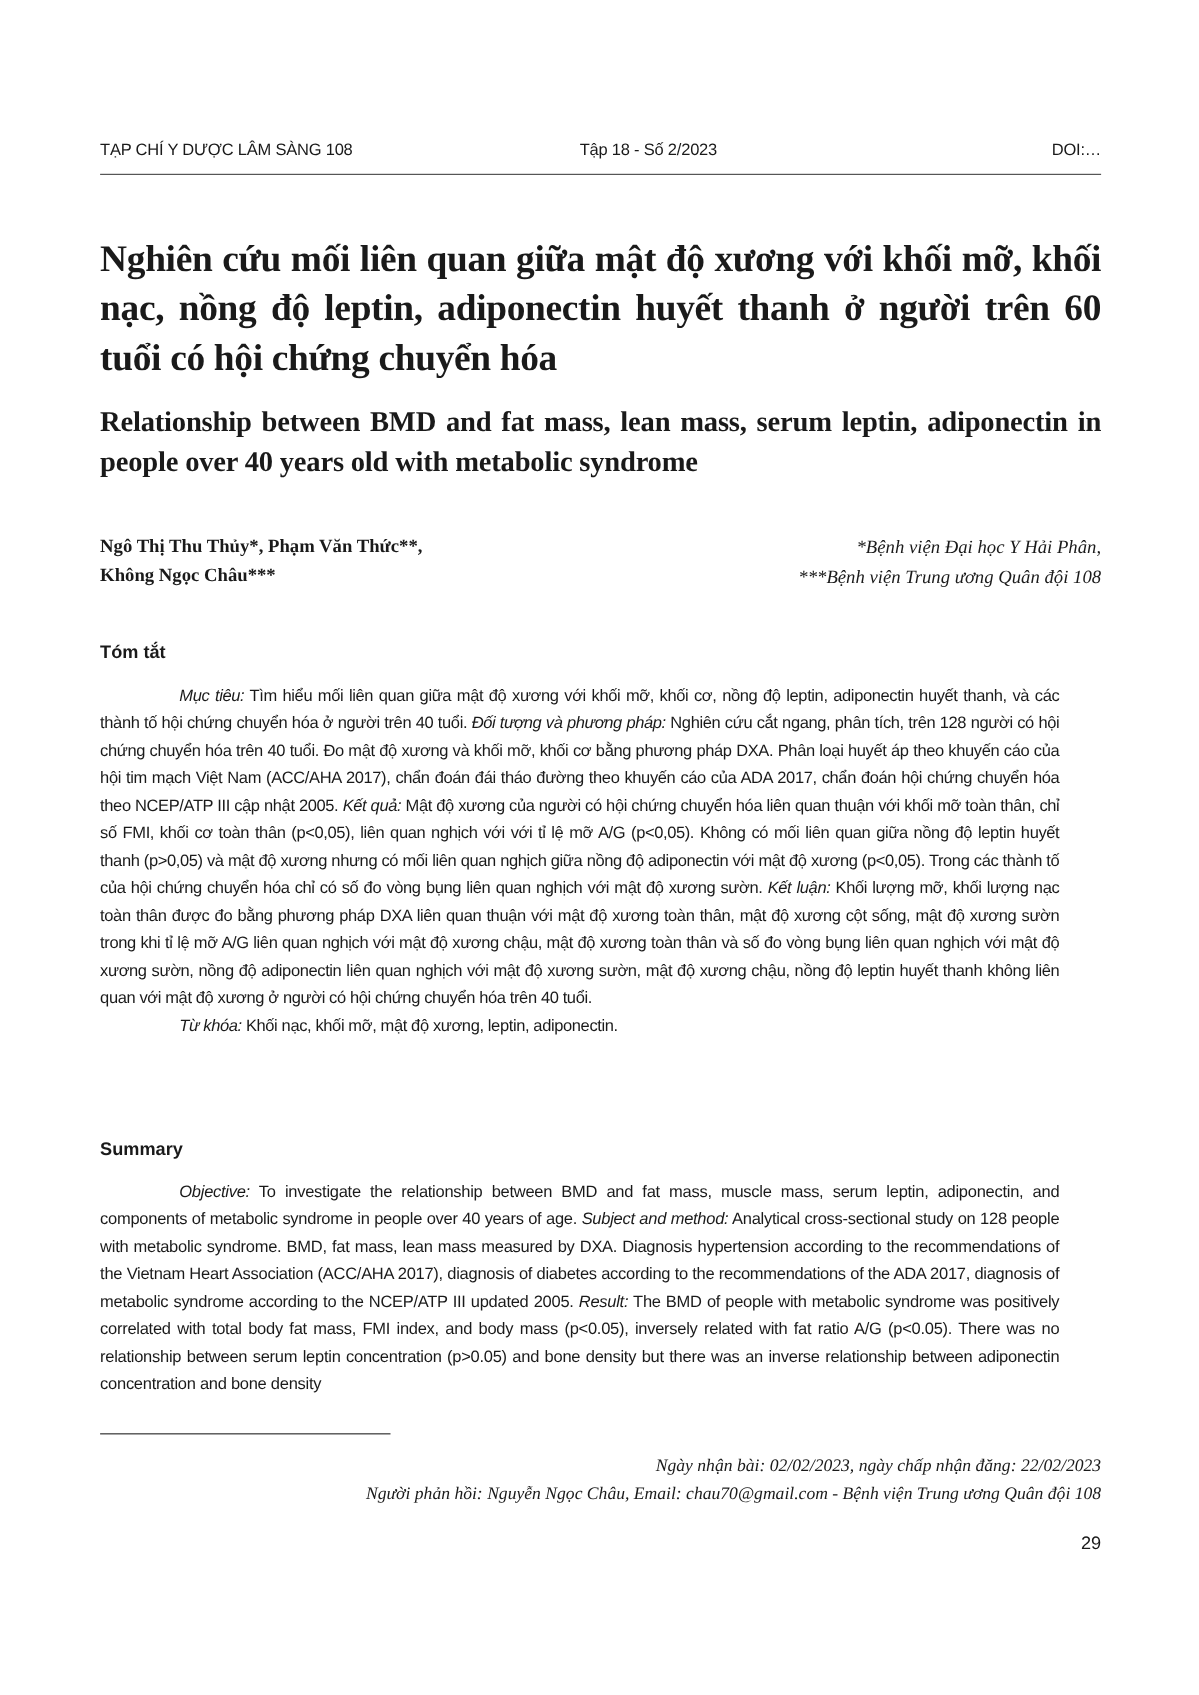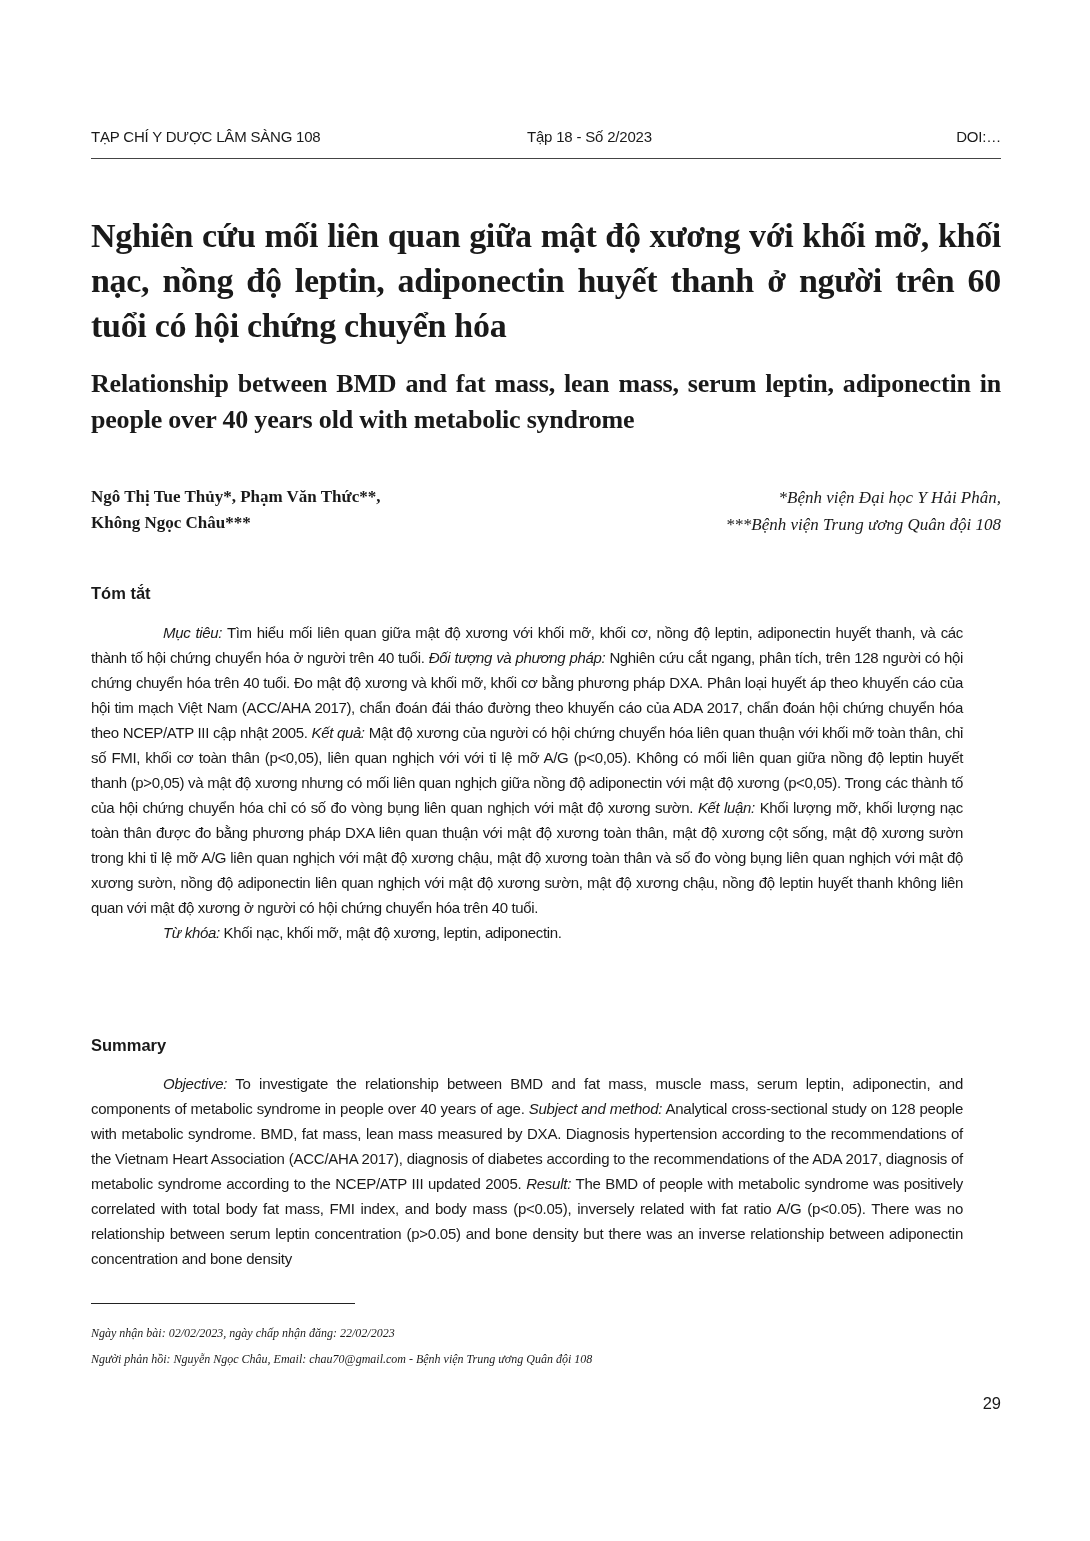--- a/index.html
+++ b/index.html
@@ -46,21 +46,21 @@
   .abstract p { margin: 0; text-indent: 72px; }
   .abstract em { font-style: italic; }
   .abs-vi { top: 620px; }
   .abs-en { top: 1071px; letter-spacing: -0.25px; }
   .keywords { margin-top: 0; }
   .footnote-rule {
     position: absolute; top: 1303px; left: 0; width: 264px; height: 0; border-top: 1.5px solid #222;
   }
   .footnotes {
     position: absolute; top: 1320px; left: 0; width: 910px;
-    font-family: "Liberation Serif", serif; font-style: italic; font-size: 12px; line-height: 26px;
+    font-family: "Liberation Serif", serif; font-style: italic; font-size: 16px; line-height: 26px; text-align: right;
   }
   .footnotes div { white-space: nowrap; }
   .page-number {
     position: absolute; top: 1394px; right: 0;
     font-family: "Liberation Sans", sans-serif; font-size: 16.5px;
   }
 </style>
 </head>
 <body>
 
@@ -69,21 +69,21 @@
   <div class="running-header">
     <span class="rh-journal">TẠP CHÍ Y DƯỢC LÂM SÀNG 108</span>
     <span class="rh-issue">Tập 18 - Số 2/2023</span>
     <span class="rh-doi">DOI:…</span>
   </div>
 
   <h1 class="title-vi" style="margin:0;">Nghiên cứu mối liên quan giữa mật độ xương với khối mỡ, khối nạc, nồng độ leptin, adiponectin huyết thanh ở người trên 60 tuổi có hội chứng chuyển hóa</h1>
   <h2 class="title-en" style="margin:0;">Relationship between BMD and fat mass, lean mass, serum leptin, adiponectin in people over 40 years old with metabolic syndrome</h2>
 
   <div class="authors">
-    <div>Ngô Thị Tue Thủy*, Phạm Văn Thức**,</div>
+    <div>Ngô Thị Thu Thủy*, Phạm Văn Thức**,</div>
     <div>Không Ngọc Châu***</div>
   </div>
 
   <div class="affiliations">
     <div>*Bệnh viện Đại học Y Hải Phân,</div>
     <div>***Bệnh viện Trung ương Quân đội 108</div>
   </div>
 
   <div class="section-heading h-tomtat">Tóm tắt</div>
 

